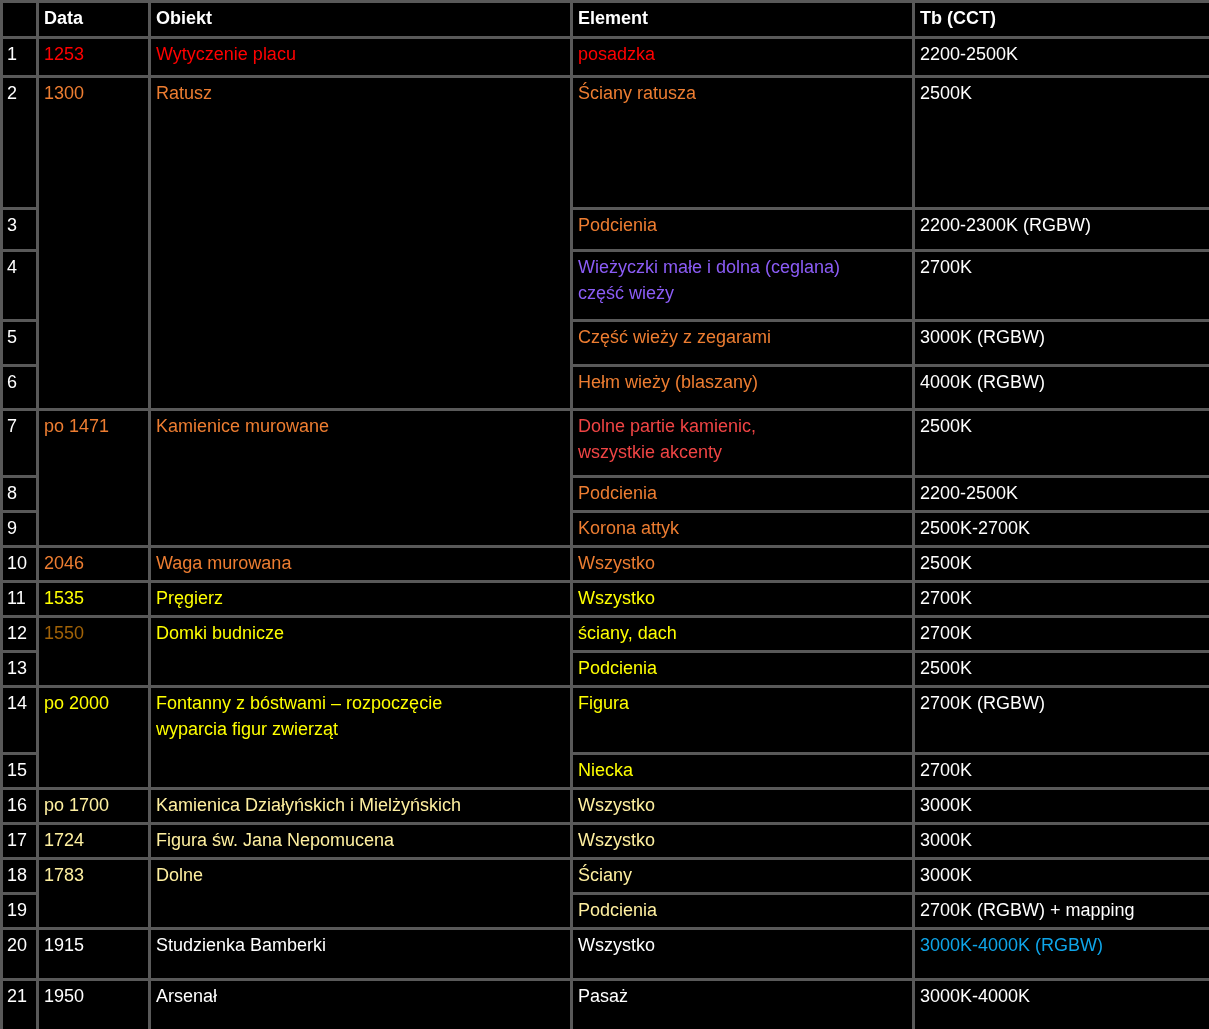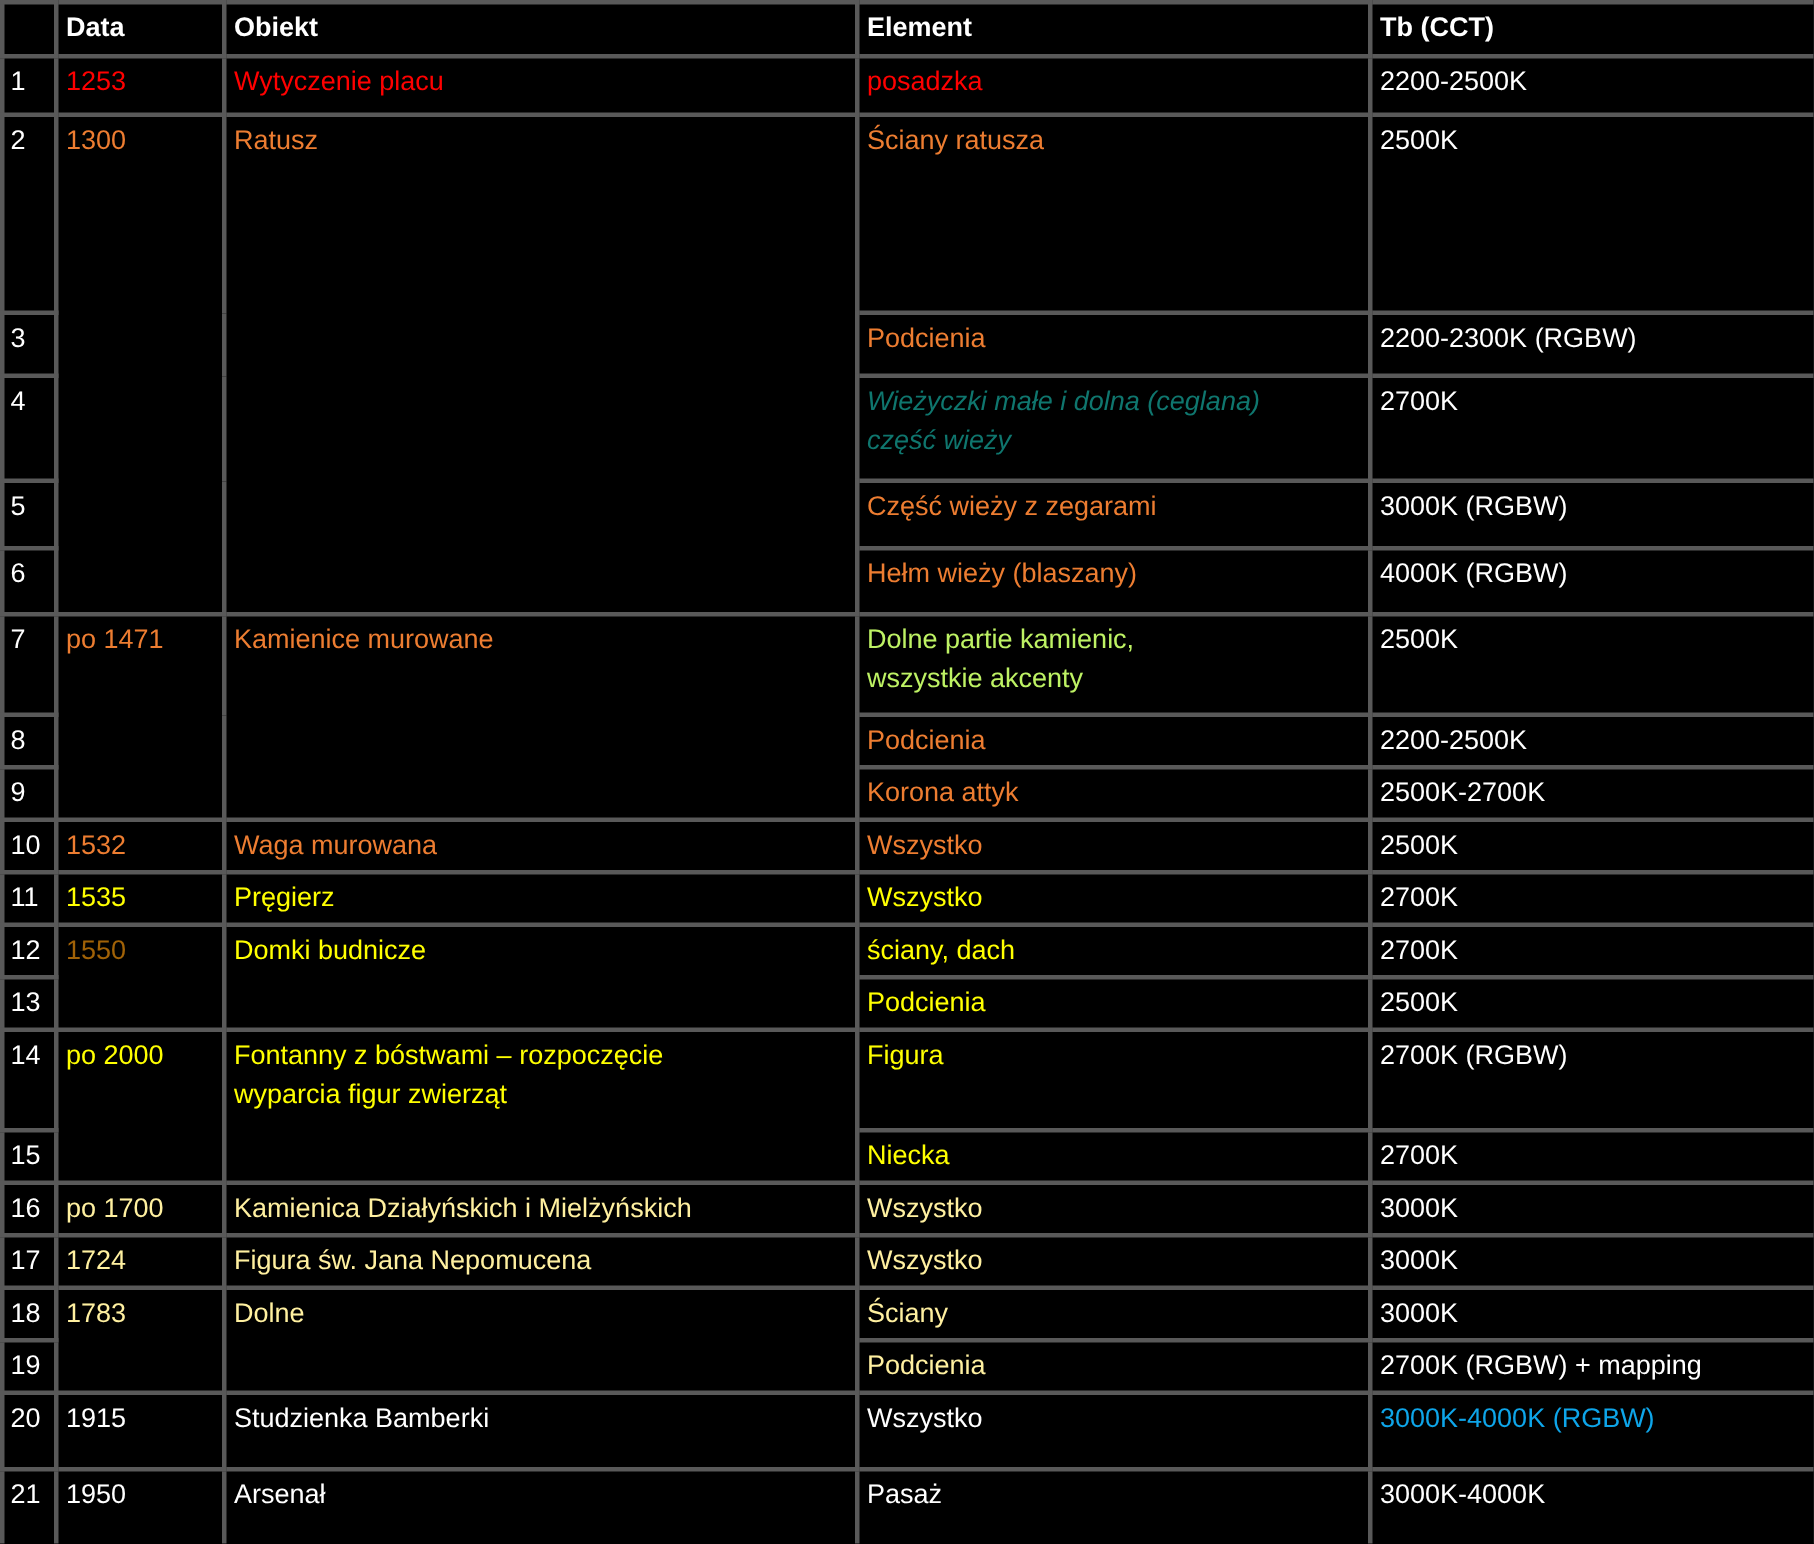--- a/index.html
+++ b/index.html
@@ -74,55 +74,55 @@
         <td style="color: rgb(237, 125, 49);">Ściany ratusza</td>
         <td style="color: rgb(255, 255, 255);">2500K</td>
       </tr>
       <tr style="height: 42px;">
         <td class="num-cell" style="color: rgb(255, 255, 255);">3</td>
         <td style="color: rgb(237, 125, 49);">Podcienia</td>
         <td style="color: rgb(255, 255, 255);">2200-2300K (RGBW)</td>
       </tr>
       <tr style="height: 70px;">
         <td class="num-cell" style="color: rgb(255, 255, 255);">4</td>
-        <td style="color: #0f766e; font-style: italic;">Wieżyczki małe i dolna (ceglana)
+        <td style="color: #8b5cf6;">Wieżyczki małe i dolna (ceglana)
 część wieży</td>
         <td style="color: rgb(255, 255, 255);">2700K</td>
       </tr>
       <tr style="height: 45px;">
         <td class="num-cell" style="color: rgb(255, 255, 255);">5</td>
         <td style="color: rgb(237, 125, 49);">Część wieży z zegarami</td>
         <td style="color: rgb(255, 255, 255);">3000K (RGBW)</td>
       </tr>
       <tr style="height: 44px;">
         <td class="num-cell" style="color: rgb(255, 255, 255);">6</td>
         <td style="color: rgb(237, 125, 49);">Hełm wieży (blaszany)</td>
         <td style="color: rgb(255, 255, 255);">4000K (RGBW)</td>
       </tr>
       <tr style="height: 67px;">
         <td class="num-cell" style="color: rgb(255, 255, 255);">7</td>
         <td rowspan="3" style="color: rgb(237, 125, 49);">po 1471</td>
         <td rowspan="3" style="color: rgb(237, 125, 49);">Kamienice murowane</td>
-        <td style="color: #bef264;">Dolne partie kamienic,
+        <td style="color: #ef4444;">Dolne partie kamienic,
 wszystkie akcenty</td>
         <td style="color: rgb(255, 255, 255);">2500K</td>
       </tr>
       <tr style="height: 35px;">
         <td class="num-cell" style="color: rgb(255, 255, 255);">8</td>
         <td style="color: rgb(237, 125, 49);">Podcienia</td>
         <td style="color: rgb(255, 255, 255);">2200-2500K</td>
       </tr>
       <tr style="height: 35px;">
         <td class="num-cell" style="color: rgb(255, 255, 255);">9</td>
         <td style="color: rgb(237, 125, 49);">Korona attyk</td>
         <td style="color: rgb(255, 255, 255);">2500K-2700K</td>
       </tr>
       <tr style="height: 35px;">
         <td class="num-cell" style="color: rgb(255, 255, 255);">10</td>
-        <td style="color: rgb(237, 125, 49);">1532</td>
+        <td style="color: rgb(237, 125, 49);">2046</td>
         <td style="color: rgb(237, 125, 49);">Waga murowana</td>
         <td style="color: rgb(237, 125, 49);">Wszystko</td>
         <td style="color: rgb(255, 255, 255);">2500K</td>
       </tr>
       <tr style="height: 35px;">
         <td class="num-cell" style="color: rgb(255, 255, 255);">11</td>
         <td style="color: rgb(255, 255, 0);">1535</td>
         <td style="color: rgb(255, 255, 0);">Pręgierz</td>
         <td style="color: rgb(255, 255, 0);">Wszystko</td>
         <td style="color: rgb(255, 255, 255);">2700K</td>

